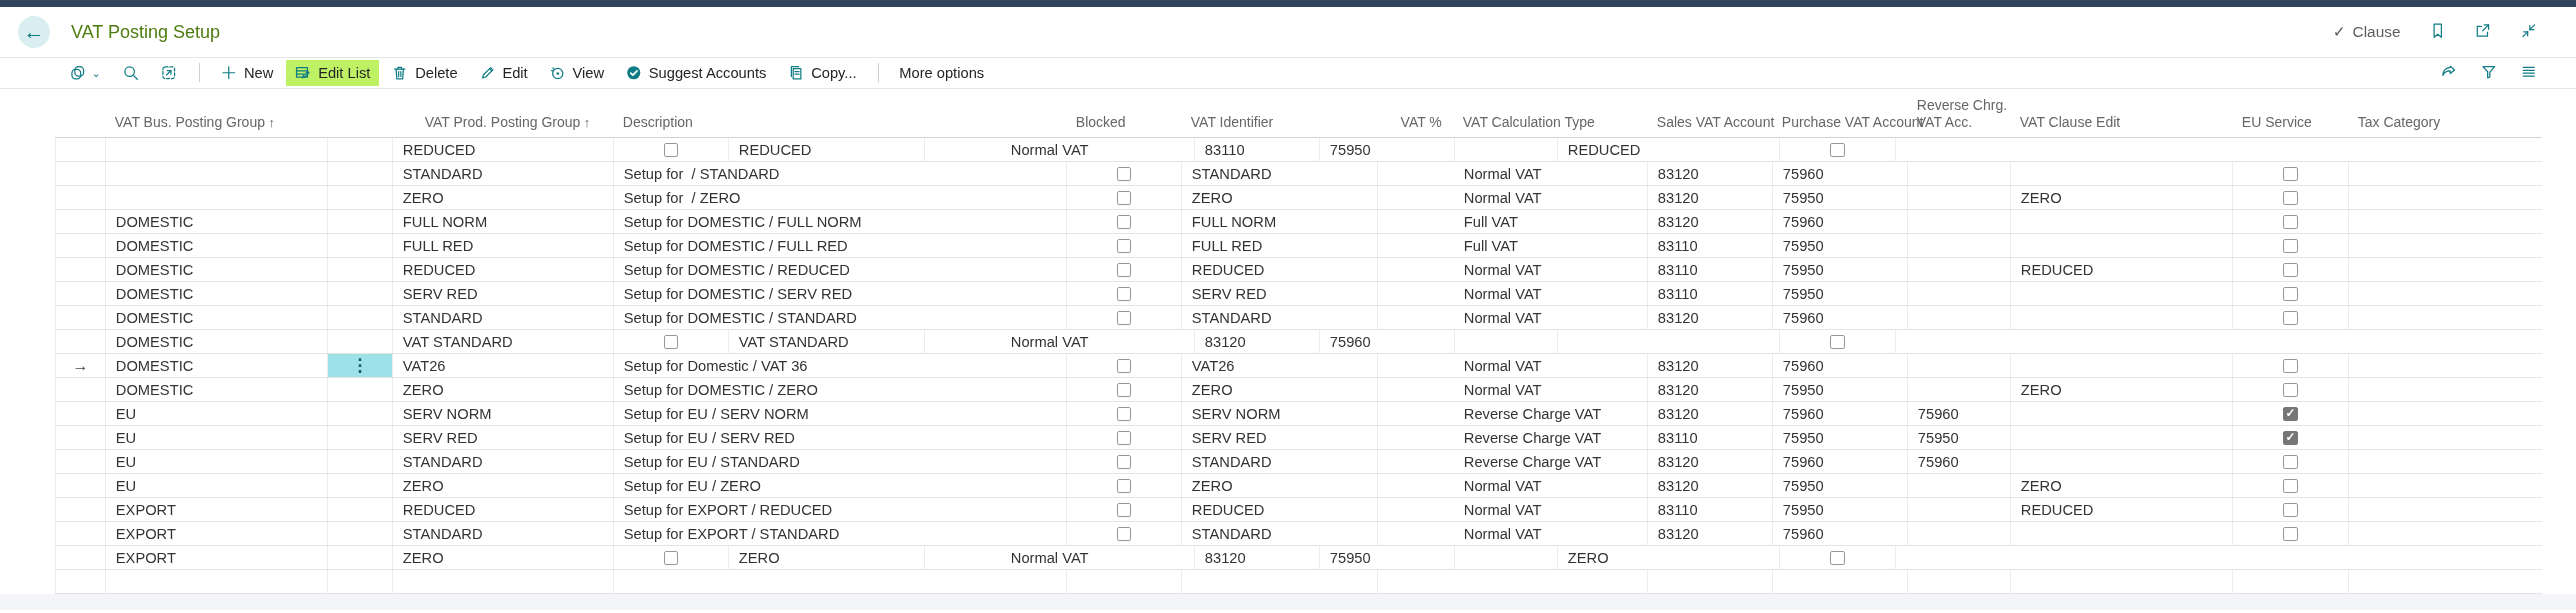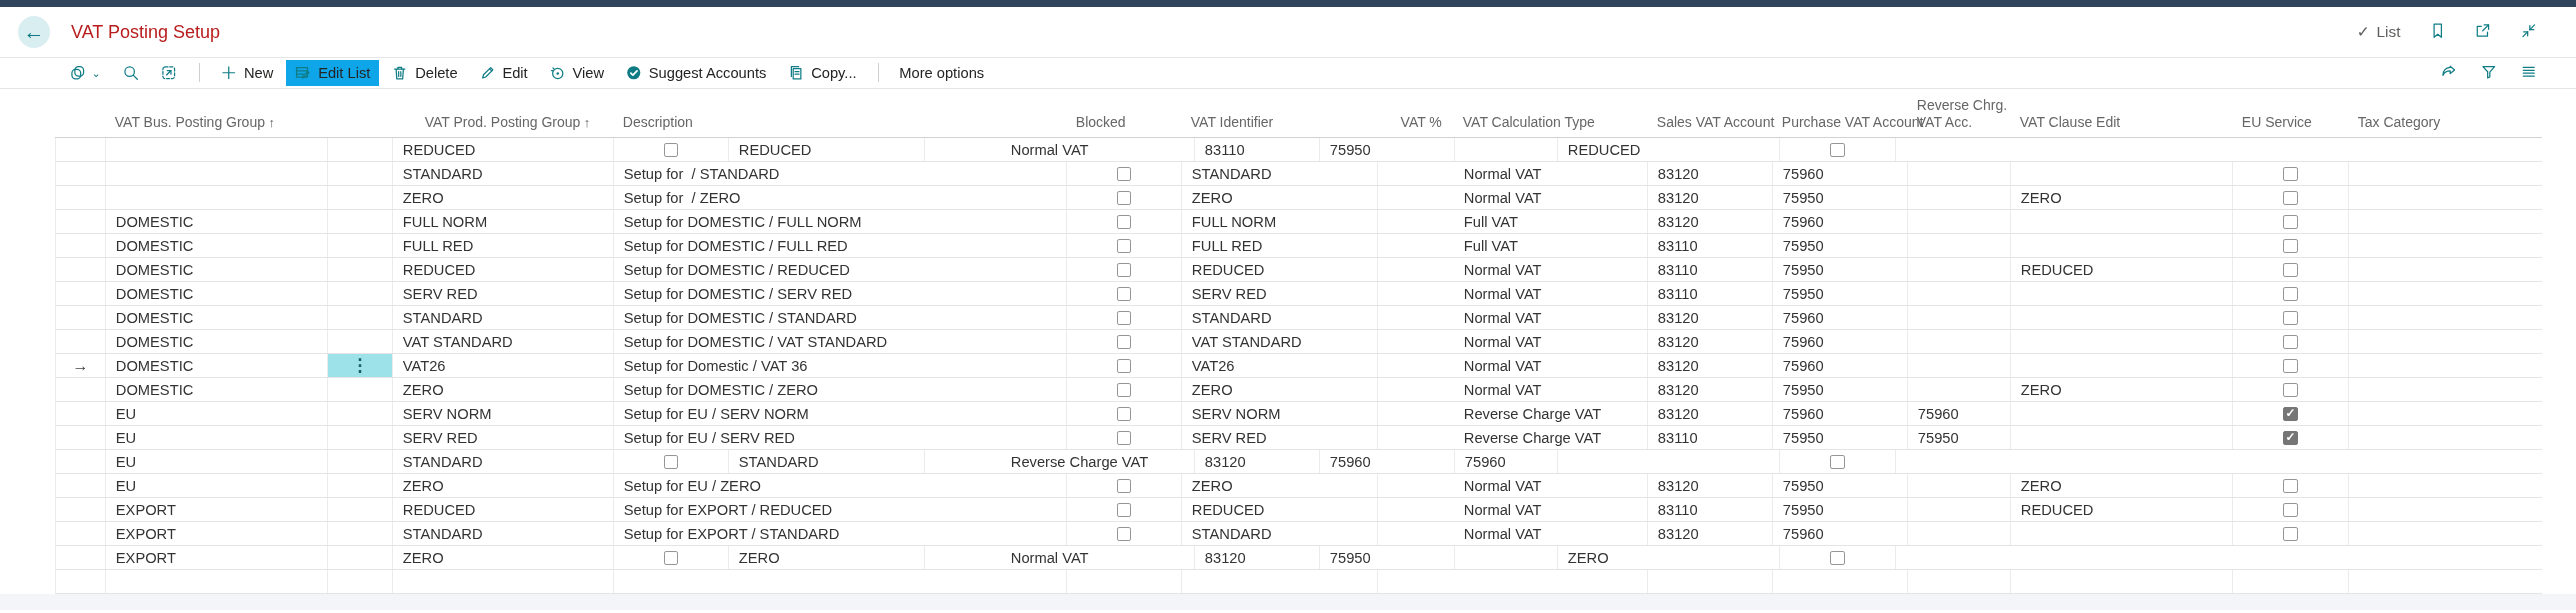--- a/index.html
+++ b/index.html
@@ -5,30 +5,30 @@
   html,body{margin:0;padding:0;}
   body{
     width:2576px;height:614px;overflow:hidden;background:#fff;
     font-family:"Liberation Sans", sans-serif;color:#333;
   }
   .topbar{height:7px;background:#30455c;}
   
   .pagehead{height:50px;display:flex;align-items:center;padding:0 39px 0 18px;box-sizing:border-box;}
   .backbtn{width:32px;height:32px;border-radius:50%;background:#d9eef1;color:#0f7c85;
     display:flex;align-items:center;justify-content:center;font-size:21px;cursor:pointer;flex:0 0 auto;}
-  .title{margin-left:21px;font-size:18px;color:#b91c1c;}
+  .title{margin-left:21px;font-size:18px;color:#4d7c0f;}
   .ph-right{margin-left:auto;display:flex;align-items:center;gap:28px;}
   .saved{color:#605e5c;font-size:15.4px;display:flex;align-items:center;gap:7px;}
   .saved .chk{font-size:15.4px;color:#605e5c;}
   .hr{height:0.7px;background:#e6e6e6;}
   
   .toolbar{height:30px;display:flex;align-items:center;padding:0 39px 0 61px;box-sizing:border-box;}
   .tb-left{display:flex;align-items:center;gap:4.2px;}
   .tbtn{display:flex;align-items:center;gap:6.3px;font-size:14.7px;color:#252423;padding:4.2px 8.4px;cursor:pointer;}
-  .tbtn.selected{background:#0ea5e9;}
+  .tbtn.selected{background:#bef264;}
   .tb-sep{width:0.7px;height:19px;background:#cfcfcf;margin:0 8.4px;}
   .tb-right{margin-left:auto;display:flex;align-items:center;gap:22.4px;}
   svg.icon{width:17.5px;height:17.5px;stroke:#0f7c85;fill:none;stroke-width:1.7;stroke-linecap:round;stroke-linejoin:round;flex:0 0 auto;}
   svg.icon .fillteal{fill:#0f7c85;stroke:none;}
   svg.icon .fillwhite{fill:none;stroke:#fff;stroke-width:2.4;}
   .chevron{font-size:10.5px;color:#0f7c85;margin-left:-1.4px;}
   
   .grid{margin-left:55px;width:2487px;}
   .grid-head{display:flex;height:50px;align-items:flex-end;border-bottom:0.7px solid #d2d2d2;box-sizing:border-box;}
   .hcell{font-size:14px;color:#666;padding:0 0 7px 9.8px;line-height:1.18;box-sizing:border-box;flex:0 0 auto;white-space:nowrap;overflow:visible;}
@@ -59,21 +59,21 @@
 <div class="topbar"></div>
 
 <div class="pagehead">
   <div class="backbtn">
     <span>←</span>
   </div>
   <div class="title">VAT Posting Setup</div>
   <div class="ph-right">
     <div class="saved">
       <span class="chk">✓</span>
-      <span>List</span>
+      <span>Clause</span>
     </div>
     <span>
       <svg class="icon" viewBox="0 0 24 24">
           <path d="M7 3h10v18l-5-4.2L7 21z"></path>
         </svg>
     </span>
     <span>
       <svg class="icon" viewBox="0 0 24 24">
           <path d="M10 6H4.5v13.5h14V14"></path>
           <path d="M14 4h6v6"></path>
@@ -357,21 +357,20 @@
         <div class="cell col-rev"></div>
         <div class="cell col-clause"></div>
         <div class="cell col-eu center"><div class="cb"></div></div>
         <div class="cell col-tax">S</div>
       </div>
       <div class="trow">
         <div class="cell col-selector"></div>
         <div class="cell col-bus">DOMESTIC</div>
         <div class="cell col-menu"></div>
         <div class="cell col-prod">VAT STANDARD</div>
-        <div class="cell col-desc">Setup for DOMESTIC / VAT STANDARD</div>
         <div class="cell col-blocked center"><div class="cb"></div></div>
         <div class="cell col-ident">VAT STANDARD</div>
         <div class="cell col-pct right">20</div>
         <div class="cell col-calc">Normal VAT</div>
         <div class="cell col-sales">83120</div>
         <div class="cell col-purch">75960</div>
         <div class="cell col-rev"></div>
         <div class="cell col-clause"></div>
         <div class="cell col-eu center"><div class="cb"></div></div>
         <div class="cell col-tax"></div>
@@ -442,20 +441,21 @@
         <div class="cell col-rev">75950</div>
         <div class="cell col-clause"></div>
         <div class="cell col-eu center"><div class="cb checked"></div></div>
         <div class="cell col-tax">S</div>
       </div>
       <div class="trow">
         <div class="cell col-selector"></div>
         <div class="cell col-bus">EU</div>
         <div class="cell col-menu"></div>
         <div class="cell col-prod">STANDARD</div>
+        <div class="cell col-desc">Setup for EU / STANDARD</div>
         <div class="cell col-blocked center"><div class="cb"></div></div>
         <div class="cell col-ident">STANDARD</div>
         <div class="cell col-pct right">20</div>
         <div class="cell col-calc">Reverse Charge VAT</div>
         <div class="cell col-sales">83120</div>
         <div class="cell col-purch">75960</div>
         <div class="cell col-rev">75960</div>
         <div class="cell col-clause"></div>
         <div class="cell col-eu center"><div class="cb"></div></div>
         <div class="cell col-tax">S</div>

